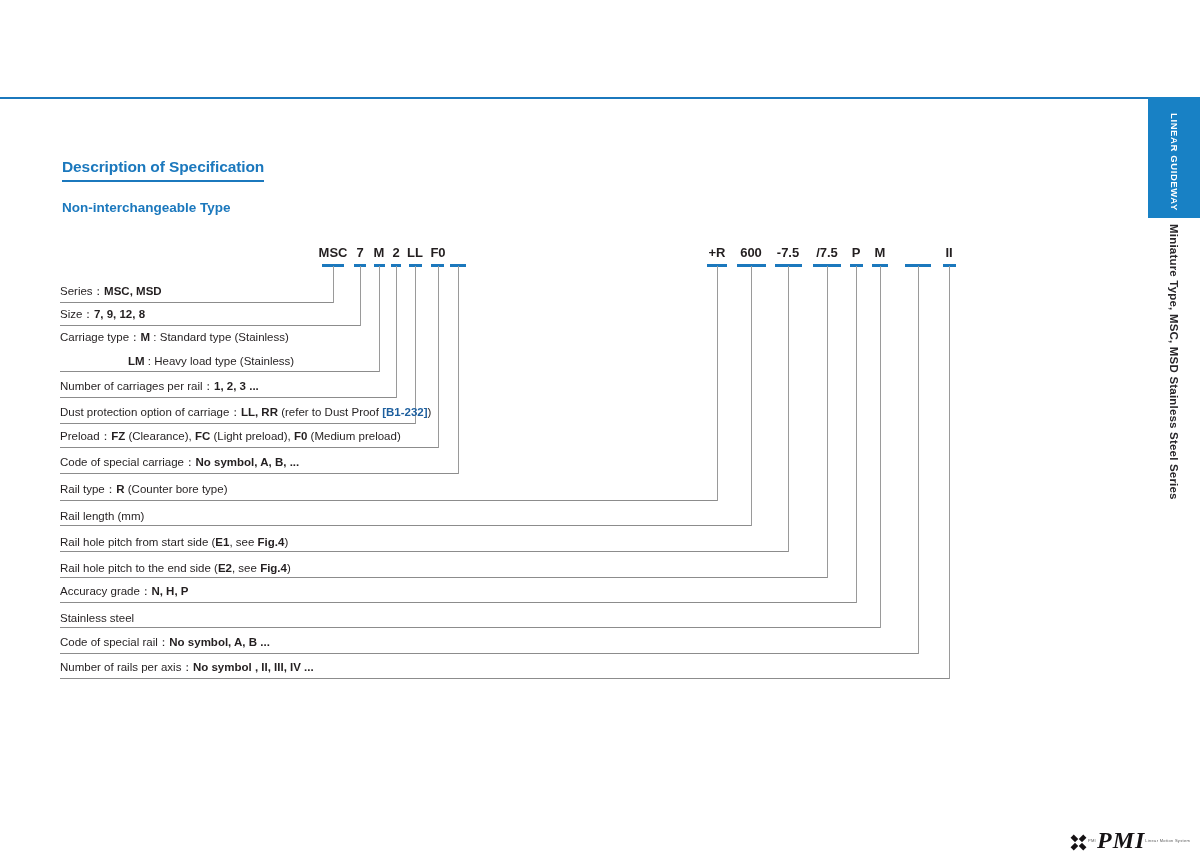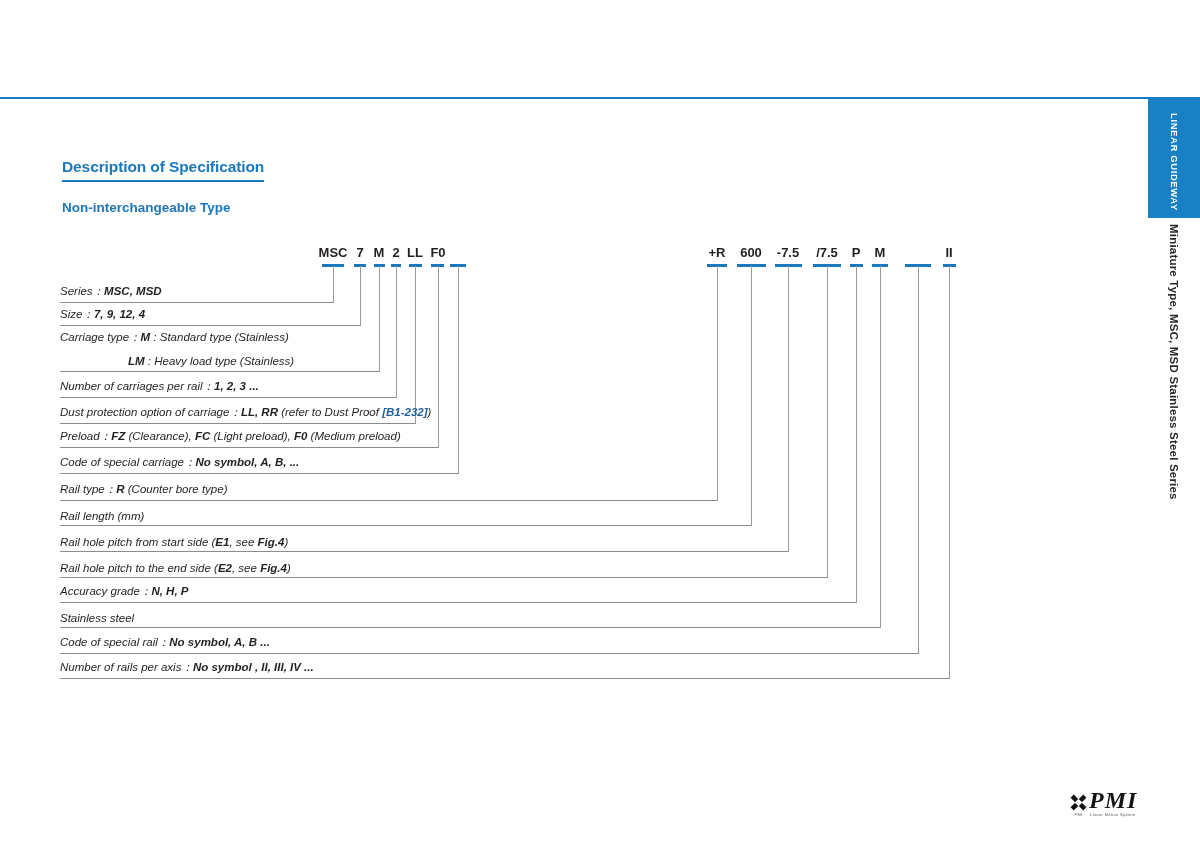--- a/index.html
+++ b/index.html
@@ -23,21 +23,20 @@
   .code-label {
     position:absolute; top:245px; transform:translateX(-50%);
     font-size:13px; font-weight:700; white-space:nowrap; color:#231f20;
   }
   .tick { position:absolute; top:264px; height:2.5px; background:var(--accent); }
   .vline { position:absolute; top:266px; width:1px; background:#9a9a9a; }
 
   .row {
     position:absolute; left:60px; height:22px; box-sizing:border-box;
     border-bottom:1px solid #8c8c8c;
-    font-style:italic;
   }
   .row .rt {
     position:absolute; left:0; bottom:3px; font-size:11.5px; white-space:nowrap;
     color:#231f20;
   }
   .row-2line { height:44px; }
   .row-2line .rt-a { position:absolute; left:0; top:2px; font-size:11.5px; white-space:nowrap; }
   .row-2line .rt-b { position:absolute; left:68px; bottom:4px; font-size:11.5px; white-space:nowrap; }
 
   .side-tab {
@@ -52,21 +51,21 @@
   .side-series {
     position:absolute; left:1148px; top:224px; width:52px; height:260px;
     display:flex; justify-content:center; align-items:flex-start;
   }
   .side-series .vtext {
     writing-mode:vertical-rl; font-size:11.5px; font-weight:700; color:#29272a;
     letter-spacing:0.2px; white-space:nowrap;
   }
 
   .logo { position:absolute; left:1069px; top:789px; display:flex; align-items:flex-start; }
-  .logo-col { display:flex; flex-direction:column; align-items:center; }
+  .logo-col { display:flex; flex-direction:row; align-items:center;margin-top:40px; }
   .logo-mark { width:19px; height:19px; margin-top:4px; }
   .logo-text {
     font-family:"Liberation Serif", serif; font-style:italic; font-weight:700;
     font-size:24px; line-height:0.95; letter-spacing:1px; color:#151214; margin-left:1px;
   }
   .logo-tiny { font-size:4px; color:#5a5a5a; letter-spacing:0.3px; white-space:nowrap; line-height:1.4; }
 </style>
 </head>
 <body>
 
@@ -122,21 +121,21 @@
   <div class="vline" style="left:827px;height:312px"></div>
   <div class="vline" style="left:856px;height:337px"></div>
   <div class="vline" style="left:880px;height:362px"></div>
   <div class="vline" style="left:918px;height:388px"></div>
   <div class="vline" style="left:949px;height:413px"></div>
 
   <div class="row" style="top:281px;width:273px">
     <span class="rt"><span>Series：</span><span style="font-weight: 700;">MSC, MSD</span></span>
   </div>
   <div class="row" style="top:304px;width:300px">
-    <span class="rt"><span>Size：</span><span style="font-weight: 700;">7, 9, 12, 4</span></span>
+    <span class="rt"><span>Size：</span><span style="font-weight: 700;">7, 9, 12, 8</span></span>
   </div>
   <div class="row row-2line" style="top:328px;width:319px">
     <span class="rt-a"><span>Carriage type：</span><span style="font-weight: 700;">M</span><span> : Standard type (Stainless)</span></span>
     <span class="rt-b"><span style="font-weight: 700;">LM</span><span> : Heavy load type (Stainless)</span></span>
   </div>
   <div class="row" style="top:376px;width:336px">
     <span class="rt"><span>Number of carriages per rail：</span><span style="font-weight: 700;">1, 2, 3 ...</span></span>
   </div>
   <div class="row" style="top:402px;width:355px">
     <span class="rt"><span>Dust protection option of carriage：</span><span style="font-weight: 700;">LL, RR</span><span> (refer to Dust Proof </span><span style="font-weight: 700; color: rgb(30, 95, 158);">[B1-232]</span><span>)</span></span>

